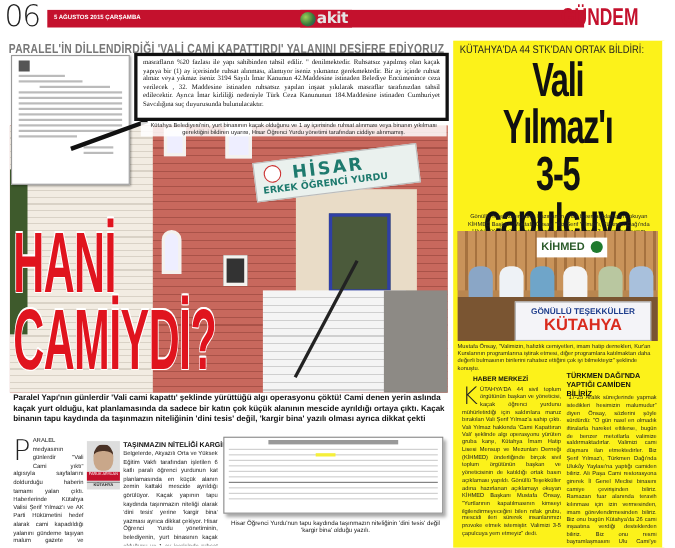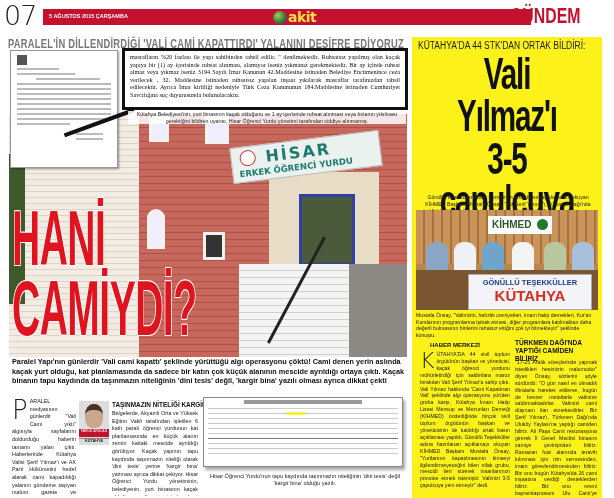--- a/index.html
+++ b/index.html
@@ -5,21 +5,21 @@
   * { box-sizing: border-box; margin: 0; padding: 0; }
   html, body { width: 614px; height: 498px; overflow: hidden; background: #fff; }
   body { font-family: "Liberation Sans", sans-serif; color: #222; position: relative; }
 
   
   .page-num { position: absolute; left: 4px; top: 2px; font-size: 27px; font-weight: 300; color: #222; letter-spacing: -1px; line-height: 28px; font-family: "DejaVu Sans", sans-serif; }
   .red-bar { position: absolute; left: 43px; top: 9px; width: 488px; height: 16px; background: #c4112d; }
   .date { position: absolute; left: 6px; top: 4px; font-size: 5.5px; color: #fff; font-weight: bold; }
   .logo { position: absolute; left: 230px; top: 0; height: 16px; display: flex; align-items: center; background: #c4112d; padding-right: 4px; }
   .logo-globe { width: 14px; height: 13px; border-radius: 50%; background: radial-gradient(circle at 35% 35%, #9bd05a, #3a7a3a 55%, #1b3c6e); margin-right: 1px; }
-  .logo-text { color: #fde047; font-weight: bold; font-size: 14px; font-family: "DejaVu Sans", sans-serif; letter-spacing: -0.5px; line-height: 16px; }
+  .logo-text { color: #e5e5e5; font-weight: bold; font-size: 14px; font-family: "DejaVu Sans", sans-serif; letter-spacing: -0.5px; line-height: 16px; }
   .section { position: absolute; left: 510px; top: 5px; font-size: 22px; font-weight: bold; color: #c4112d; font-family: "Liberation Sans", sans-serif; transform: scaleX(0.72); transform-origin: left; letter-spacing: 0; line-height: 22px; }
 
   
   .kicker { position: absolute; left: 8px; top: 37px; width: 400px; font-size: 12px; font-weight: bold; color: #777; transform: scaleX(0.78); transform-origin: left; white-space: nowrap; letter-spacing: 0.3px; }
 
   .photo { position: absolute; left: 9px; top: 114px; width: 398px; height: 243px; overflow: hidden; background: #c46b60; }
   .wall-left { position: absolute; left: 0; top: 0; width: 130px; height: 100%; background: repeating-linear-gradient(180deg, #f2ece2 0 5px, #d9d2c6 5px 6px); }
   .wall-trees { position: absolute; left: 0; top: 40px; width: 16px; height: 150px; background: #3e5a2c; }
   .wall-brick { position: absolute; left: 130px; top: 0; width: 268px; height: 100%; background: repeating-linear-gradient(180deg, #c8685d 0 6px, #a95248 6px 7px); }
   .win { position: absolute; background: #eef; border: 3px solid #f4f2ee; }
@@ -74,21 +74,21 @@
   .panel-cap { position: absolute; left: 4px; top: 275px; width: 182px; font-size: 5.2px; line-height: 6.6px; color: #222; }
   .byline { position: absolute; left: 18px; top: 305px; font-size: 6px; font-weight: bold; color: #111; }
   .pcol { position: absolute; font-size: 5.2px; line-height: 6.9px; color: #222; text-align: justify; }
   .sub-right { position: absolute; left: 103px; top: 302px; width: 82px; font-size: 6.6px; line-height: 8px; font-weight: bold; color: #111; }
 
   .right-edge { position: absolute; left: 602px; top: 37px; width: 12px; height: 461px; background: #fff; }
 </style>
 </head>
 <body>
 
-<div class="page-num">07</div>
+<div class="page-num">06</div>
 <div class="red-bar">
   <span class="date">5 AĞUSTOS 2015 ÇARŞAMBA</span>
   <div class="logo">
     <span class="logo-globe"></span>
     <span class="logo-text">akit</span>
   </div>
 </div>
 <div class="section">GÜNDEM</div>
 
 <div class="kicker">PARALEL'İN DİLLENDİRDİĞİ 'VALİ CAMİ KAPATTIRDI' YALANINI DEŞİFRE EDİYORUZ</div>

